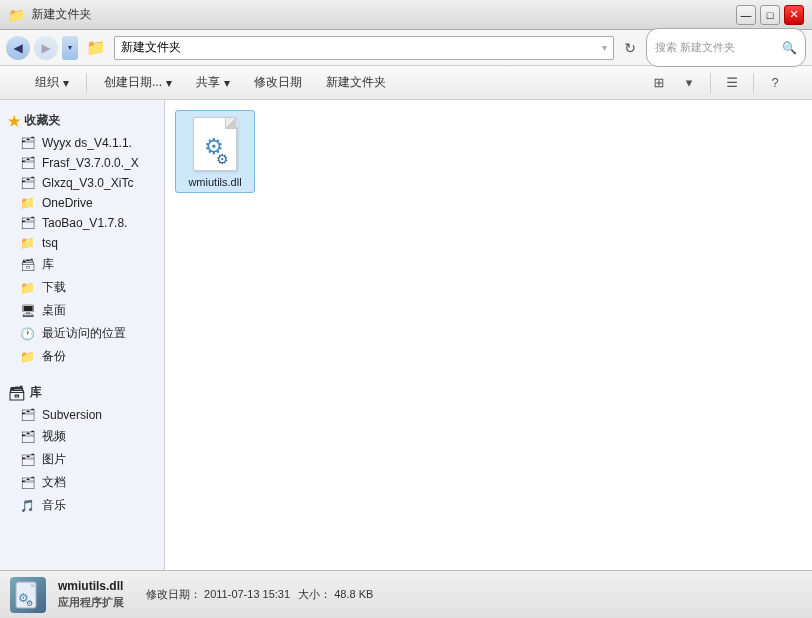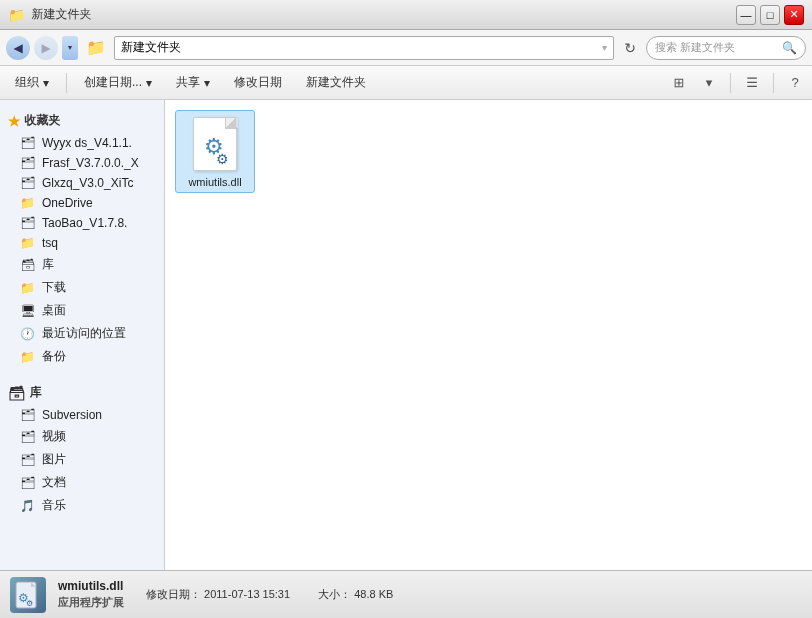--- a/index.html
+++ b/index.html
@@ -84,37 +84,37 @@
       display: flex; align-items: center;
       font-size: 12px;
       border-radius: 2px;
     }
     .refresh-btn {
       width: 24px; height: 24px;
       background: none; border: none;
       cursor: pointer; font-size: 14px; color: #555;
     }
     .search-box {
-      width: 160px; height: 24px;
+      width: 160px; height: 39px;
       border: 1px solid #aaa;
       border-radius: 12px;
       background: white;
       padding: 0 8px;
       font-size: 11px;
       color: #999;
       display: flex; align-items: center; gap: 16px;
     }
 
     
     .toolbar {
       background: linear-gradient(to bottom, #fafafa, #ebebeb);
       height: 34px;
       display: flex;
       align-items: center;
-      padding: 0 4px;
+      padding: 0 24px;
       gap: 2px;
       border-bottom: 1px solid #ccc;
     }
     .toolbar-btn {
       height: 28px;
       padding: 0 10px;
       background: none;
       border: 1px solid transparent;
       border-radius: 3px;
       cursor: pointer;
@@ -276,21 +276,21 @@
       font-size: 12px;
       color: #222;
     }
     .status-line2 {
       font-size: 11px;
       color: #555;
       font-weight: bold;
     }
     .status-details {
       display: flex;
-      gap: 28px;
+      gap: 8px;
       margin-left: 10px;
     }
     .status-detail-item {
       font-size: 11px;
       color: #333;
     }
   </style>
 </head>
 <body>
 

